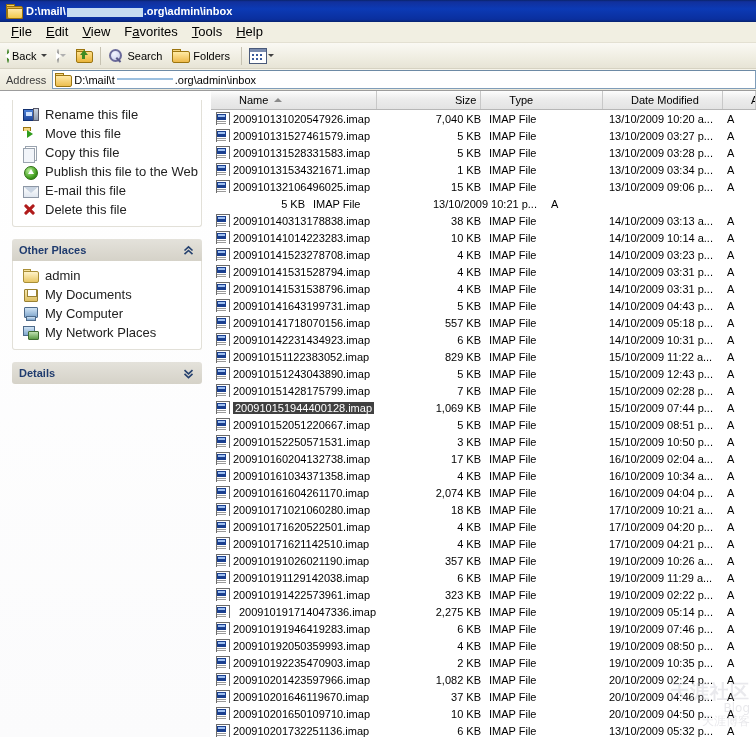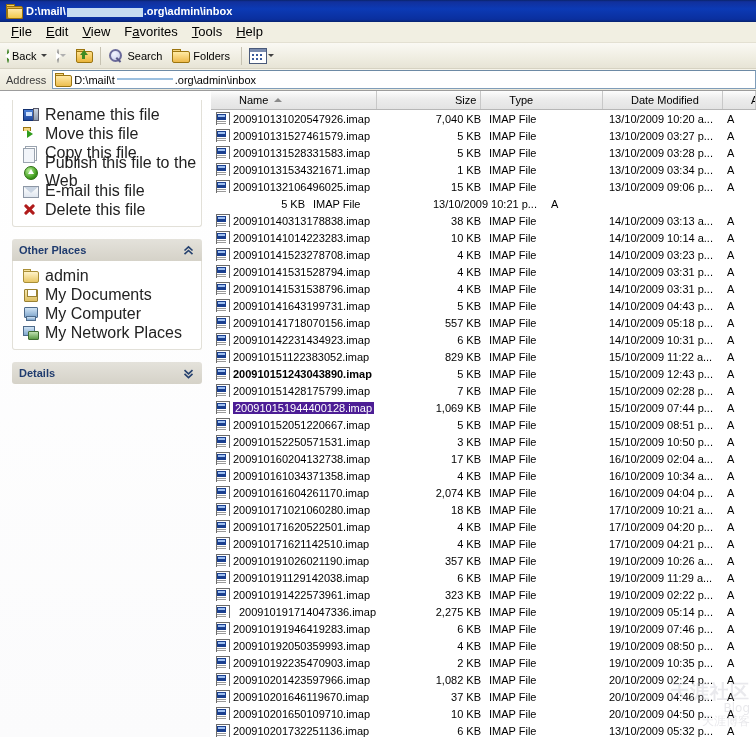--- a/index.html
+++ b/index.html
@@ -114,21 +114,21 @@
   }
   .panel-hd .ttl{font-weight:bold;font-size:11px;color:#1f3b6e;}
   .chev{width:13px;height:13px;position:relative;}
   .chev svg{display:block;}
   .panel-bd{
     background:#fff;border:1px solid #e2e0d8;border-top:none;
     border-radius:0 0 3px 3px;padding:5px 0 7px 0;
   }
   .task{display:flex;align-items:center;height:19px;padding-left:9px;cursor:default;}
   .task .tico{width:18px;flex:0 0 18px;height:16px;position:relative;margin-right:5px;}
-  .task .tlbl{font-size:16px;color:#222;}
+  .task .tlbl{font-size:13px;color:#222;}
 
   
   .i-rename{position:absolute;left:1px;top:2px;width:12px;height:10px;background:linear-gradient(to bottom,#4a7fd6,#20489e);border:1px solid #12306f;}
   .i-rename .sc{position:absolute;left:2px;top:2px;width:6px;height:4px;background:#cfe2ff;}
   .i-rename2{position:absolute;left:11px;top:1px;width:4px;height:11px;background:linear-gradient(to bottom,#cdd6e2,#8d9bb0);border:1px solid #556},
   .i-move{position:absolute;left:1px;top:3px;width:13px;height:10px;background:linear-gradient(to bottom,#ffe9a8,#e8b544);border:1px solid #9c7510;border-radius:1px 2px 2px 2px;}
   .i-movetab{position:absolute;left:1px;top:1px;width:6px;height:3px;background:#f5d682;border:1px solid #9c7510;border-bottom:none;}
   .i-movear{position:absolute;left:5px;top:4px;width:0;height:0;border-top:4px solid transparent;border-bottom:4px solid transparent;border-left:6px solid #2f9b1c;}
   .i-copy{position:absolute;left:3px;top:1px;width:10px;height:13px;background:#fff;border:1px solid #9aa3af;}
   .i-copy .l{position:absolute;left:2px;width:6px;height:1px;background:#b8c0cc;}
@@ -162,21 +162,21 @@
   }
   .hcell{
     display:flex;align-items:center;font-size:11px;color:#000;
     border-right:1px solid #c8c8c8;box-sizing:border-box;padding:0 4px;
     position:relative;overflow:hidden;white-space:nowrap;margin-left:24px;
   }
   .hcell.r{justify-content:flex-end;}
   .sortarrow{width:0;height:0;border-left:4px solid transparent;border-right:4px solid transparent;border-bottom:4px solid #8a8a8a;margin-left:6px;}
   .rows{flex:1;overflow:hidden;}
   .row{height:17px;display:flex;align-items:center;box-sizing:border-box;}
-  .row.sel .c-name .nm{background:#4c1d95;color:#fff;padding:0 2px;}
+  .row.sel .c-name .nm{background:#404040;color:#fff;padding:0 2px;}
   .cell{font-size:11px;box-sizing:border-box;padding:0 4px;white-space:nowrap;overflow:hidden;display:flex;align-items:center;}
   .cell.r{justify-content:flex-end;}
   .c-name{display:flex;align-items:center;padding-left:4px;}
   .fileico{width:15px;height:13px;position:relative;flex:0 0 15px;margin-right:3px;}
   .fileico .sheet{position:absolute;left:1px;top:0;width:12px;height:13px;background:#fff;border:1px solid #6b6b6b;}
   .fileico .blue{position:absolute;left:2px;top:2px;width:9px;height:6px;background:#1a3f8f;}
   .fileico .blue:after{content:"";position:absolute;left:1px;top:1px;width:7px;height:2px;background:#9fc0f0;}
   .fileico .ln{position:absolute;left:2px;width:9px;height:1px;background:#9a9a9a;}
 
   
@@ -619,21 +619,21 @@
                 <span class="ln" style="top:11px"></span>
               </span>
               <span class="nm">200910151122383052.imap</span>
             </div>
             <div class="cell r" style="width: 98px;">829 KB</div>
             <div class="cell" style="width: 120px;">IMAP File</div>
             <div class="cell" style="width: 118px;">15/10/2009 11:22 a...</div>
             <div class="cell" style="flex: 1 1 0%;">A</div>
           </div>
           <div class="row">
-            <div class="cell c-name" style="width: 176px; font-weight: bold;">
+            <div class="cell c-name" style="width: 176px;">
               <span class="fileico">
                 <span class="sheet"></span>
                 <span class="blue"></span>
                 <span class="ln" style="top:9px"></span>
                 <span class="ln" style="top:11px"></span>
               </span>
               <span class="nm">200910151243043890.imap</span>
             </div>
             <div class="cell r" style="width: 98px;">5 KB</div>
             <div class="cell" style="width: 120px;">IMAP File</div>

